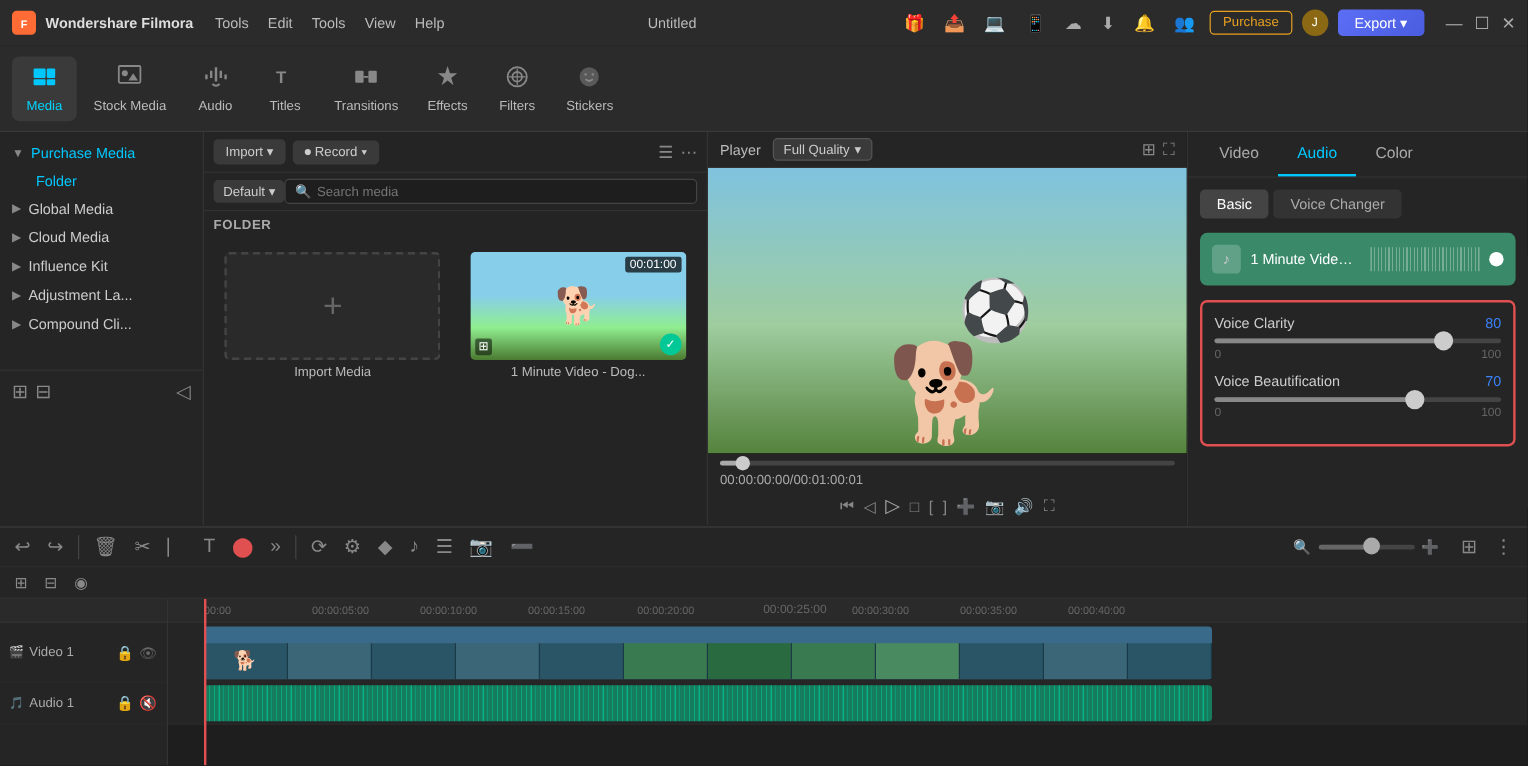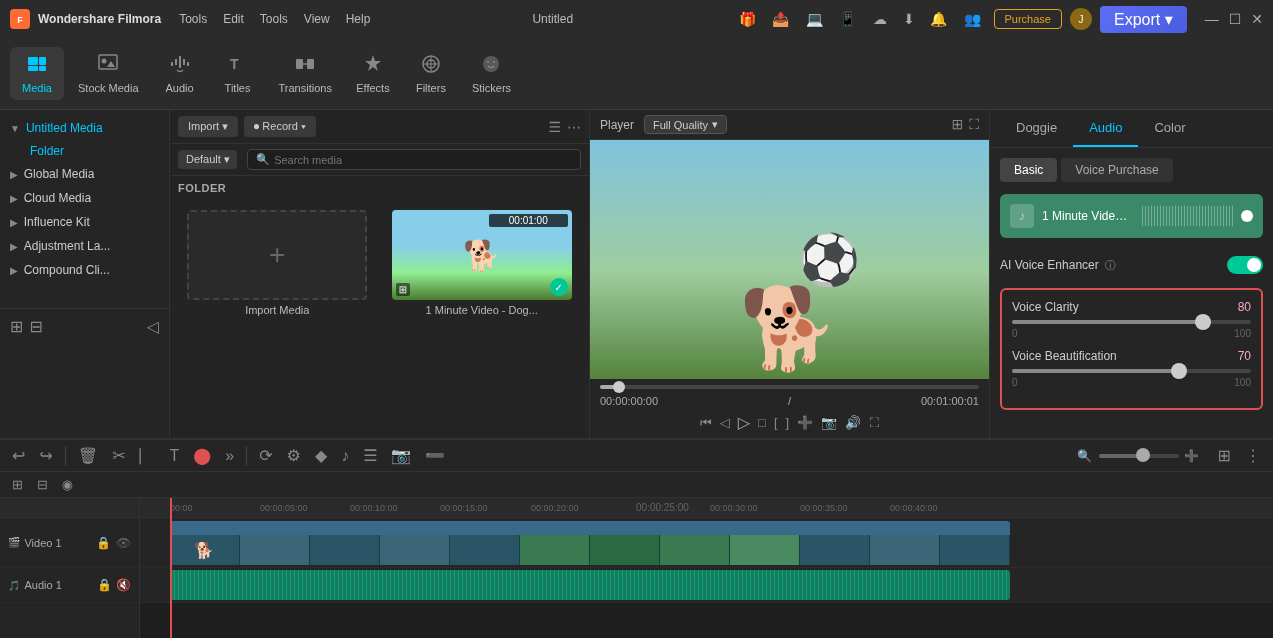--- a/index.html
+++ b/index.html
@@ -7,21 +7,21 @@
     
     
     #titlebar { display: flex; align-items: center; height: 38px; background: #2b2b2b; padding: 0 10px; gap: 8px; }
     #titlebar .app-icon { width: 20px; height: 20px; background: #ff6b35; border-radius: 4px; display: flex; align-items: center; justify-content: center; font-size: 10px; color: white; font-weight: bold; }
     #titlebar .app-name { color: #ddd; font-size: 12px; font-weight: 600; }
     #titlebar .menu-items { display: flex; gap: 16px; margin-left: 10px; }
     #titlebar .menu-item { color: #bbb; font-size: 12px; cursor: pointer; }
     #titlebar .title { flex: 1; text-align: center; color: #bbb; font-size: 12px; }
     #titlebar .title-controls { display: flex; align-items: center; gap: 8px; }
     #titlebar .purchase-btn { background: transparent; border: 1px solid #e8a020; color: #e8a020; padding: 3px 10px; border-radius: 4px; cursor: pointer; font-size: 11px; }
-    #titlebar .export-btn { background: #00c; border: none; color: white; padding: 4px 14px; border-radius: 4px; cursor: pointer; font-size: 16px; background: linear-gradient(135deg, #5b6ef5, #4a5de0); text-align: right; }
+    #titlebar .export-btn { background: #00c; border: none; color: white; padding: 4px 14px; border-radius: 4px; cursor: pointer; font-size: 12px; background: linear-gradient(135deg, #5b6ef5, #4a5de0); text-align: right; }
     #titlebar .win-controls { display: flex; gap: 10px; margin-left: 10px; }
     #titlebar .win-btn { color: #aaa; font-size: 14px; cursor: pointer; }
     #titlebar .avatar { width: 22px; height: 22px; border-radius: 50%; background: #8b6914; display: flex; align-items: center; justify-content: center; font-size: 10px; color: white; }
     #titlebar .icon-btn { color: #aaa; font-size: 14px; cursor: pointer; padding: 2px 4px; }
 
     
     #main-toolbar { display: flex; align-items: center; height: 72px; background: #2b2b2b; border-bottom: 1px solid #3a3a3a; padding: 0 10px; gap: 4px; }
     .toolbar-item { display: flex; flex-direction: column; align-items: center; padding: 6px 10px; cursor: pointer; border-radius: 6px; min-width: 54px; }
     .toolbar-item.active { background: #3a3a3a; }
     .toolbar-item .tb-icon { font-size: 20px; margin-bottom: 2px; }
@@ -40,49 +40,49 @@
     .sidebar-item .si-label { font-size: 12px; }
     .folder-btn { display: block; margin: 4px 10px; color: #00c8ff; font-size: 12px; cursor: pointer; }
     .sidebar-bottom { display: flex; gap: 6px; padding: 8px 10px; border-top: 1px solid #333; margin-top: auto; }
     .sidebar-bottom-btn { font-size: 16px; color: #888; cursor: pointer; }
 
     
     #middle-panel { width: 420px; background: #242424; border-right: 1px solid #333; display: flex; flex-direction: column; }
     #middle-toolbar { display: flex; align-items: center; padding: 6px 8px; gap: 6px; border-bottom: 1px solid #333; }
     .import-btn { background: #3a3a3a; border: none; color: #ccc; padding: 4px 10px; border-radius: 4px; cursor: pointer; font-size: 11px; display: flex; align-items: center; gap: 4px; }
     .record-btn { background: #3a3a3a; border: none; color: #ccc; padding: 4px 10px; border-radius: 4px; cursor: pointer; font-size: 11px; display: flex; align-items: center; gap: 4px; }
-    #middle-sub-toolbar { display: flex; align-items: center; padding: 5px 8px; gap: 10px; border-bottom: 1px solid #333; }
+    #middle-sub-toolbar { display: flex; align-items: center; padding: 5px 8px; gap: 0; border-bottom: 1px solid #333; }
     .default-btn { background: #3a3a3a; border: none; color: #ccc; padding: 3px 8px; border-radius: 4px; cursor: pointer; font-size: 11px; }
     .search-box { display: flex; align-items: center; background: #1e1e1e; border: 1px solid #444; border-radius: 4px; padding: 3px 8px; flex: 1; gap: 4px; }
     .search-box input { background: transparent; border: none; color: #ccc; font-size: 11px; outline: none; width: 100%; }
     .folder-label { color: #aaa; font-size: 11px; padding: 6px 8px; font-weight: 600; text-transform: uppercase; letter-spacing: 0.5px; }
     #media-grid { display: grid; grid-template-columns: 1fr 1fr; gap: 10px; padding: 10px; flex: 1; align-content: start; }
     .media-item { display: flex; flex-direction: column; align-items: center; gap: 4px; cursor: pointer; }
     .media-thumb { width: 180px; height: 90px; background: #333; border-radius: 4px; display: flex; align-items: center; justify-content: center; position: relative; overflow: hidden; }
     .media-thumb.import-thumb { background: #2a2a2a; border: 2px dashed #444; }
     .media-thumb .plus-icon { font-size: 28px; color: #666; }
-    .media-thumb .duration-badge { position: absolute; top: 4px; right: 4px; background: rgba(0,0,0,0.7); color: white; font-size: 10px; padding: 1px 20px; border-radius: 2px; }
+    .media-thumb .duration-badge { position: absolute; top: 4px; right: 4px; background: rgba(0,0,0,0.7); color: white; font-size: 10px; padding: 1px 4px; border-radius: 2px; }
     .media-thumb .check-badge { position: absolute; bottom: 4px; right: 4px; background: #00c896; border-radius: 50%; width: 18px; height: 18px; display: flex; align-items: center; justify-content: center; color: white; font-size: 10px; }
     .media-thumb .timeline-icon { position: absolute; bottom: 4px; left: 4px; background: rgba(0,0,0,0.5); border-radius: 2px; padding: 1px 3px; color: white; font-size: 10px; }
     .media-name { font-size: 11px; color: #bbb; text-align: left; max-width: 180px; overflow: hidden; text-overflow: ellipsis; white-space: nowrap; }
 
     
     #video-panel { width: 400px; background: #1a1a1a; display: flex; flex-direction: column; border-right: 1px solid #333; }
     #player-toolbar { display: flex; align-items: center; padding: 5px 10px; gap: 10px; background: #252525; border-bottom: 1px solid #333; }
     #player-toolbar .player-label { color: #bbb; font-size: 12px; }
     .quality-select { background: #3a3a3a; border: 1px solid #555; color: #ccc; padding: 2px 8px; border-radius: 4px; font-size: 11px; cursor: pointer; display: flex; align-items: center; gap: 4px; }
     .player-view-btns { margin-left: auto; display: flex; gap: 6px; }
     .player-view-btn { font-size: 14px; color: #888; cursor: pointer; }
     #video-preview { flex: 1; background: #000; position: relative; overflow: hidden; }
     #video-placeholder { width: 100%; height: 220px; background: linear-gradient(180deg, #87ceeb 0%, #90ee90 60%, #556b2f 100%); position: relative; overflow: hidden; }
     #player-controls { background: #252525; padding: 6px 10px; }
     #progress-bar { width: 100%; height: 4px; background: #444; border-radius: 2px; margin-bottom: 6px; cursor: pointer; position: relative; }
     #progress-fill { width: 5%; height: 100%; background: #aaa; border-radius: 2px; }
     #progress-thumb { position: absolute; top: -4px; left: 5%; width: 12px; height: 12px; background: #ccc; border-radius: 50%; transform: translateX(-50%); }
-    #time-display { display: flex; align-items: center; justify-content: space-between; font-size: 11px; color: #aaa; margin-bottom: 6px; }
+    #time-display { display: flex; align-items: center; font-size: 11px; color: #aaa; margin-bottom: 6px; }
     #playback-controls { display: flex; align-items: center; justify-content: center; gap: 8px; }
     .ctrl-btn { font-size: 16px; color: #aaa; cursor: pointer; background: none; border: none; }
     .ctrl-btn-sm { font-size: 13px; color: #888; cursor: pointer; background: none; border: none; }
 
     
     #right-panel { flex: 1; background: #252525; display: flex; flex-direction: column; }
     #right-tabs { display: flex; border-bottom: 1px solid #333; padding: 0 10px; }
     .right-tab { padding: 10px 16px; font-size: 13px; color: #aaa; cursor: pointer; border-bottom: 2px solid transparent; }
     .right-tab.active { color: #00c8ff; border-bottom-color: #00c8ff; }
     #right-content { flex: 1; overflow-y: auto; padding: 10px; }
@@ -107,21 +107,21 @@
     .toggle-label { color: #ccc; font-size: 12px; display: flex; align-items: center; gap: 6px; }
     .toggle-switch { width: 36px; height: 18px; background: #00c896; border-radius: 9px; position: relative; cursor: pointer; }
     .toggle-knob { position: absolute; top: 2px; left: 20px; width: 14px; height: 14px; background: white; border-radius: 50%; }
 
     
     .highlighted-section { border: 2px solid #e05050; border-radius: 6px; padding: 10px; margin-bottom: 10px; }
     
     .slider-group { margin-bottom: 10px; }
     .slider-label-row { display: flex; align-items: center; justify-content: space-between; margin-bottom: 6px; }
     .slider-label { color: #ccc; font-size: 12px; }
-    .slider-value { color: #f9a8d4; font-size: 12px; }
+    .slider-value { color: #3b82f6; font-size: 12px; }
     .slider-track { position: relative; height: 4px; background: #444; border-radius: 2px; cursor: pointer; margin-bottom: 4px; }
     .slider-fill { height: 100%; background: #888; border-radius: 2px; }
     .slider-thumb { position: absolute; top: -6px; width: 16px; height: 16px; background: #ccc; border-radius: 50%; transform: translateX(-50%); }
     .slider-range { display: flex; justify-content: space-between; font-size: 10px; color: #666; }
 
     
     #bottom-section { height: 200px; background: #1e1e1e; border-top: 2px solid #333; display: flex; flex-direction: column; }
     #timeline-toolbar { display: flex; align-items: center; padding: 4px 8px; gap: 6px; background: #252525; border-bottom: 1px solid #333; flex-shrink: 0; }
     .timeline-btn { font-size: 16px; color: #888; cursor: pointer; background: none; border: none; padding: 2px 4px; }
     .timeline-separator { width: 1px; height: 20px; background: #444; margin: 0 2px; }
@@ -275,21 +275,21 @@
 </div>
 
 <div id="main-layout" style="height: calc(638px - 38px - 72px); display: flex; flex-direction: column;">
 
   <div style="display:flex; flex:1; overflow:hidden; height: 280px;">
 
     <div id="left-sidebar">
       <div class="sidebar-section">
         <div class="sidebar-item active">
           <span class="chevron">▼</span>
-          <span class="si-label">Untitled Media</span>
+          <span class="si-label">Purchase Media</span>
         </div>
         <div style="padding-left: 20px;">
           <span class="folder-btn">Folder</span>
         </div>
         <div class="sidebar-item">
           <span class="chevron">▶</span>
           <span class="si-label">Global Media</span>
         </div>
         <div class="sidebar-item">
           <span class="chevron">▶</span>
@@ -389,48 +389,39 @@
           <button class="ctrl-btn-sm">➕</button>
           <button class="ctrl-btn-sm">📷</button>
           <button class="ctrl-btn-sm">🔊</button>
           <button class="ctrl-btn-sm">⛶</button>
         </div>
       </div>
     </div>
 
     <div id="right-panel">
       <div id="right-tabs">
-        <div class="right-tab">Doggie</div>
+        <div class="right-tab">Video</div>
         <div class="right-tab active">Audio</div>
         <div class="right-tab">Color</div>
       </div>
       <div id="right-content">
 
         <div class="sub-tabs">
           <div class="sub-tab active">Basic</div>
-          <div class="sub-tab">Voice Purchase</div>
+          <div class="sub-tab">Voice Changer</div>
         </div>
 
         <div class="audio-track-display">
           <div class="audio-track-icon">♪</div>
           <span class="audio-track-name">1 Minute Video - D...</span>
           <div class="audio-track-waveform"></div>
           <div class="audio-toggle"></div>
         </div>
 
 
-        <div class="toggle-row">
-          <span class="toggle-label">
-            <span>AI Voice Enhancer</span>
-            <span style="color:#888; font-size:11px;">ⓘ</span>
-          </span>
-          <div class="toggle-switch">
-            <div class="toggle-knob"></div>
-          </div>
-        </div>
 
         <div class="highlighted-section">
 
           <div class="slider-group">
             <div class="slider-label-row">
               <span class="slider-label">Voice Clarity</span>
               <span class="slider-value">80</span>
             </div>
             <div class="slider-track">
               <div class="slider-fill" style="width: 80%;"></div>

